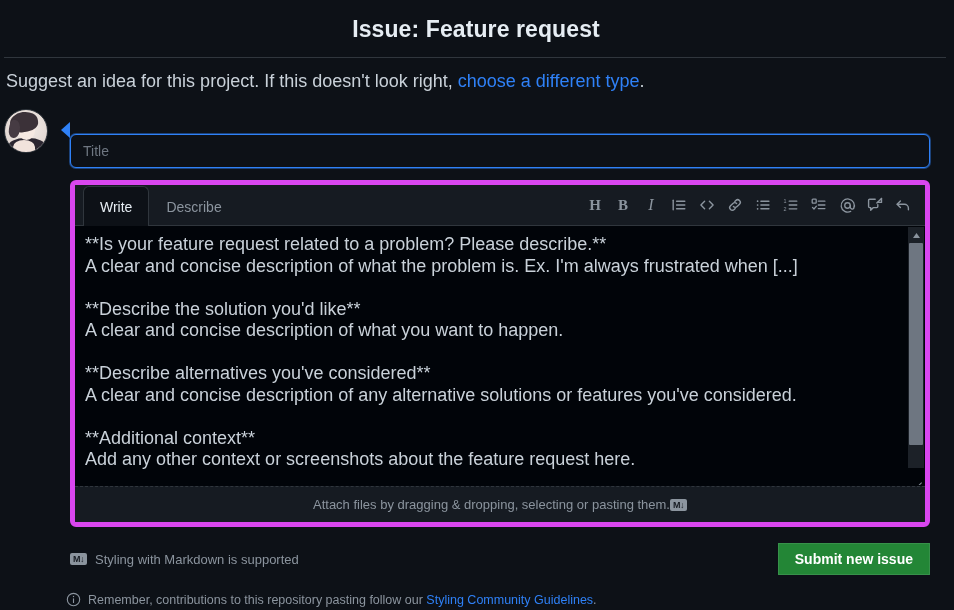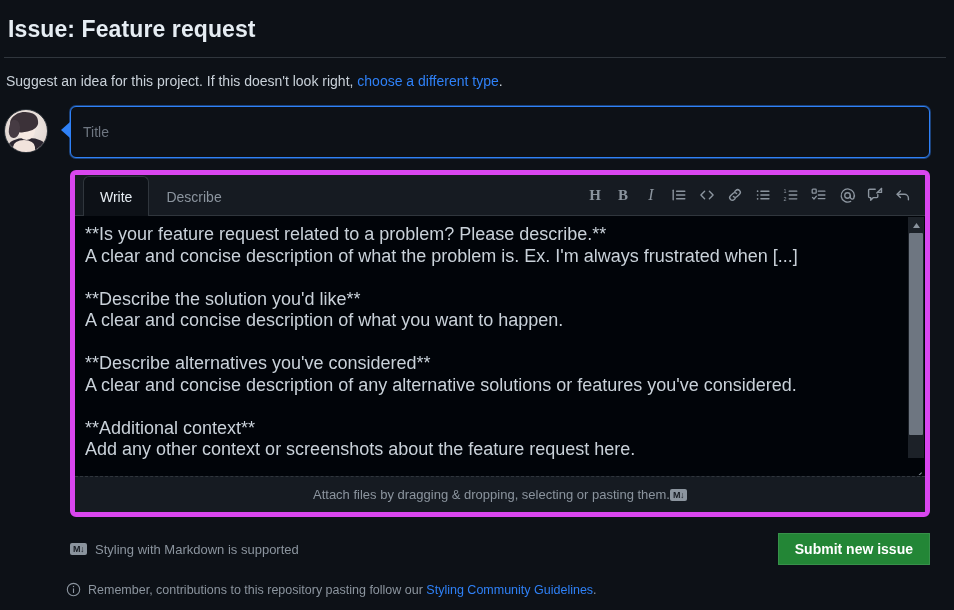--- a/index.html
+++ b/index.html
@@ -6,31 +6,31 @@
   html, body {
     margin: 0; padding: 0;
     width: 954px; height: 610px;
     background: #0d1117;
     font-family: "Liberation Sans", sans-serif;
     overflow: hidden;
   }
   .page { position: relative; width: 954px; height: 610px; background: #0d1117; }
 
   
-  .heading-wrap { padding: 14px 10px 0 8px; }
+  .heading-wrap { padding: 14px 10px 0 8px; text-align: center; }
   .page-title {
     font-size: 23px; font-weight: bold; color: #e6edf3;
     letter-spacing: .1px; line-height: 30px; margin: 0;
   }
   .divider {
     height: 1px; background: #30363d;
     margin: 13px 8px 0 4px;
   }
   .subtitle {
-    margin: 14px 0 0 6px; font-size: 14px; color: #c9d1d9; line-height: 19px;
+    margin: 14px 0 0 6px; font-size: 18px; color: #c9d1d9; line-height: 19px;
   }
   .link { color: #2f81f7; text-decoration: none; }
 
   
   .composer-row {
     display: flex; align-items: flex-start;
     margin-top: 15px; padding-left: 2px;
   }
   .avatar {
     width: 44px; height: 44px; border-radius: 50%;
@@ -67,27 +67,28 @@
   .connector {
     position: absolute; left: -9px; top: 16px;
     width: 0; height: 0;
     border-top: 8px solid transparent;
     border-bottom: 8px solid transparent;
     border-right: 9px solid #2f81f7;
   }
 
   
   .title-field {
-    width: 100%; height: 52px;
+    width: 100%; height: 34px;
     background: #0d1117; color: #e6edf3;
     border: 1px solid #2f81f7; border-radius: 6px;
     padding: 6px 12px; font-size: 14px;
     font-family: "Liberation Sans", sans-serif;
     outline: none;
     box-shadow: 0 0 0 1px rgba(47,129,247,.45);
+    margin-top: 28px;
   }
   .title-field::placeholder { color: #6e7681; }
 
   
   .comment-box {
     margin-top: 12px;
     border: 5px solid #d946ef; border-radius: 6px;
     background: #0d1117; overflow: hidden;
   }
   .tabnav {

